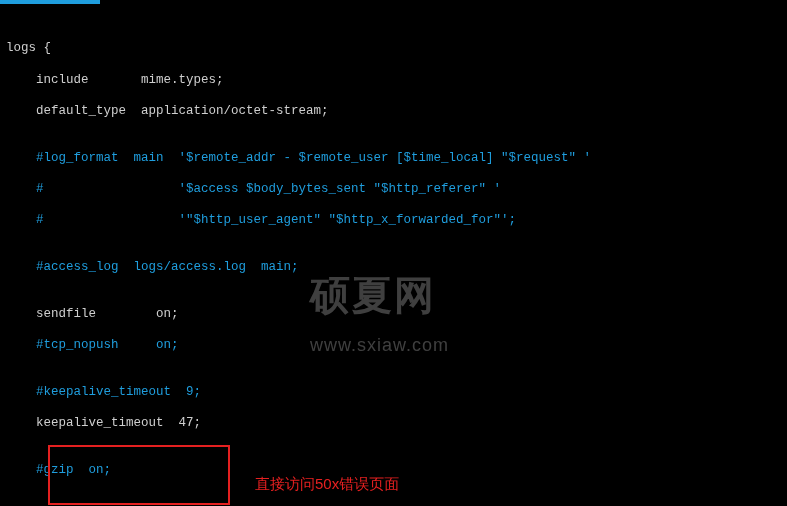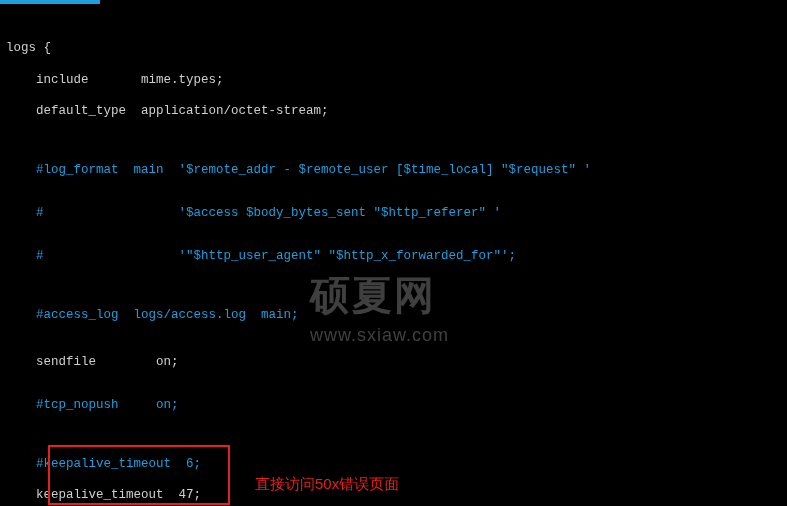--- a/index.html
+++ b/index.html
@@ -22,41 +22,41 @@
     left: 0;
   }
   .editor {
     position: absolute;
     top: 10px;
     left: 6px;
     right: 6px;
     color: #cfcfcf;
     white-space: pre;
   }
-  .comment { color: #1f9ede; margin-top: 12px; }
+  .comment { color: #1f9ede; }
   .watermark {
     position: absolute;
     top: 250px;
     left: 310px;
     color: rgba(180,180,180,0.35);
     pointer-events: none;
     text-align: left;
   }
   .watermark .big {
     font-size: 40px;
     font-weight: bold;
     font-family: "SimHei","Arial",sans-serif;
     letter-spacing: 2px;
     margin-top: 20px;
   }
   .watermark .url {
     font-size: 18px;
     font-family: Arial, sans-serif;
     letter-spacing: 1px;
-    margin-top: 4px;
+    margin-top: 14px;
   }
   .highlight-box {
     position: absolute;
     top: 445px;
     left: 48px;
     width: 182px;
     height: 60px;
     border: 2px solid #e52020;
     pointer-events: none;
   }
@@ -82,21 +82,21 @@
 <div><span></span></div>
 <div class="comment"><span>    #log_format  main  '$remote_addr - $remote_user [$time_local] "$request" '</span></div>
 <div class="comment"><span>    #                  '$access $body_bytes_sent "$http_referer" '</span></div>
 <div class="comment"><span>    #                  '"$http_user_agent" "$http_x_forwarded_for"';</span></div>
 <div><span></span></div>
 <div class="comment"><span>    #access_log  logs/access.log  main;</span></div>
 <div><span></span></div>
 <div><span>    sendfile        on;</span></div>
 <div class="comment"><span>    #tcp_nopush     on;</span></div>
 <div><span></span></div>
-<div class="comment"><span>    #keepalive_timeout  6;</span></div>
+<div class="comment"><span>    #keepalive_timeout  9;</span></div>
 <div><span>    keepalive_timeout  47;</span></div>
 <div><span></span></div>
 <div class="comment"><span>    #gzip  on;</span></div>
 <div><span></span></div>
 
 
 
 <div><span></span></div>
 
 <div><span></span></div>

